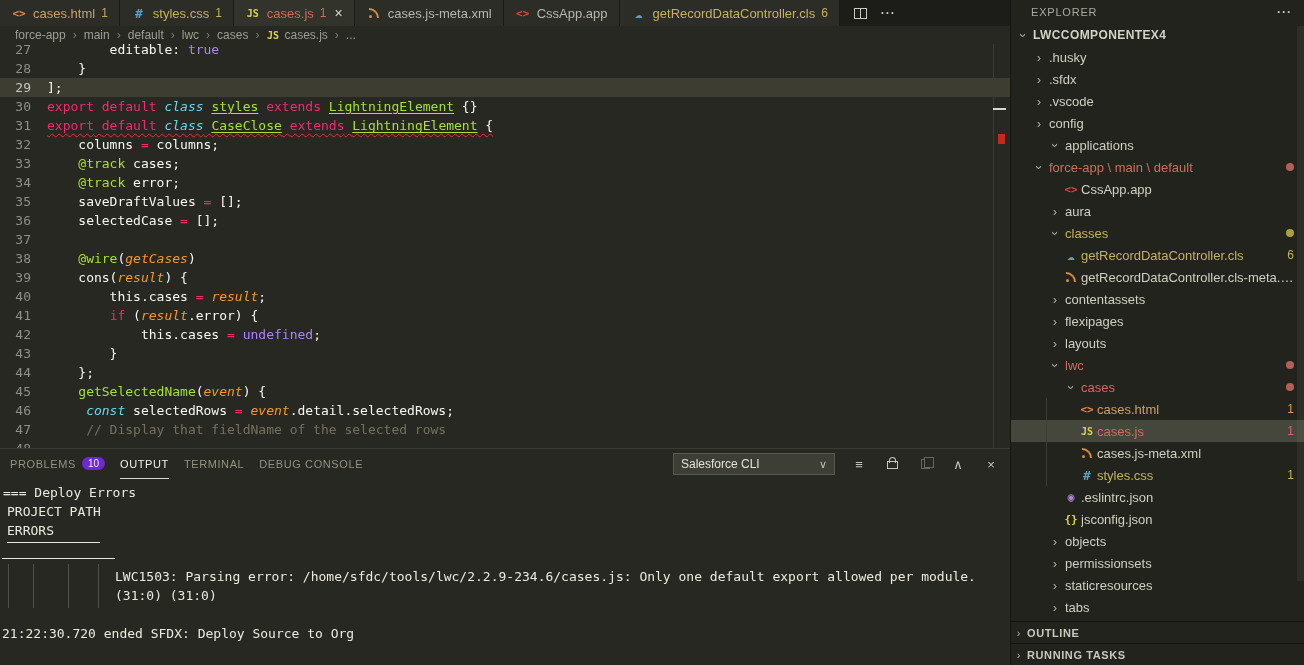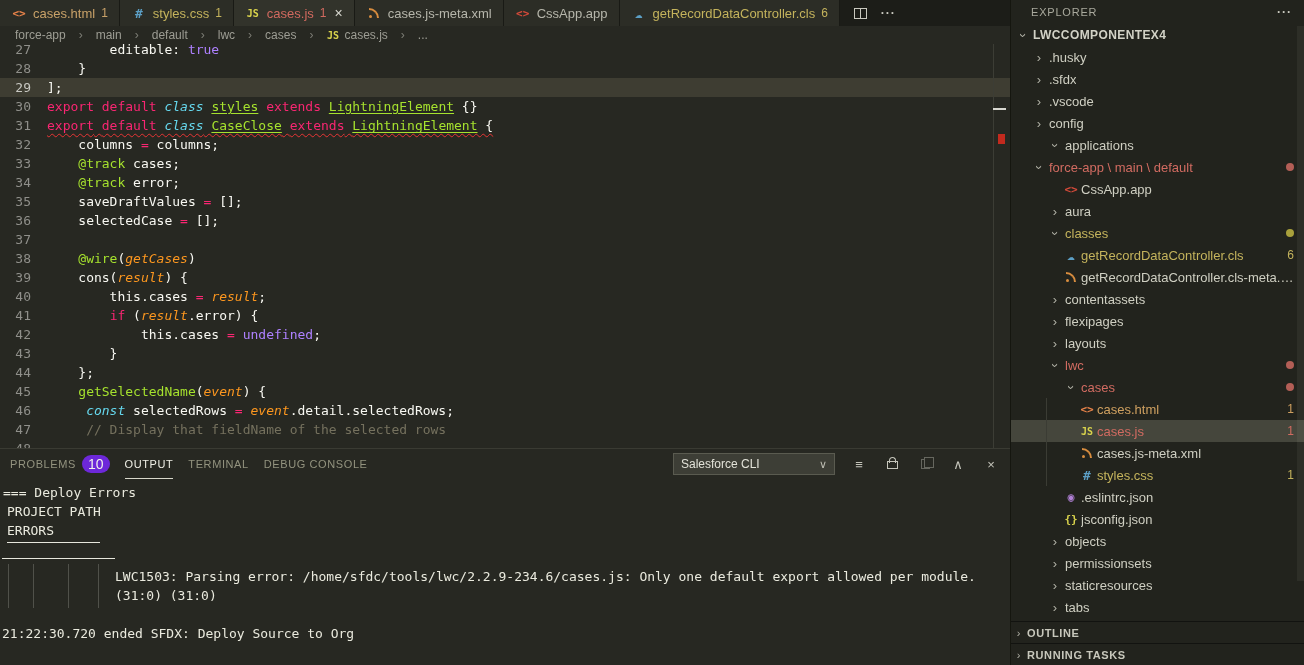--- a/index.html
+++ b/index.html
@@ -27,21 +27,21 @@
   .fi-braces { color:#d9d34c; font-size:11px; }
   .fi-xml { position:relative; }
   .fi-xml::before { content:""; position:absolute; left:3px; bottom:3px; width:3px; height:3px; border-radius:50%; background:#d98d3f; }
   .fi-xml::after { content:""; position:absolute; left:3px; bottom:3px; width:8px; height:8px; border:2px solid #d98d3f; border-left:none; border-bottom:none; border-radius:0 100% 0 0; }
 
   .split-icon { width:13px; height:11px; border:1px solid #c9c9bf; position:relative; display:inline-block; }
   .split-icon::after { content:""; position:absolute; left:5px; top:0; bottom:0; width:1px; background:#c9c9bf; }
   .dots { letter-spacing:1px; font-weight:bold; color:#c9c9bf; font-size:12px; }
 
   
-  .breadcrumb { height:18px; background:#272822; display:flex; align-items:center; padding-left:15px; font-size:12px; color:#9d9d94; gap:13px; flex:none; }
+  .breadcrumb { height:18px; background:#272822; display:flex; align-items:center; padding-left:15px; font-size:12px; color:#9d9d94; gap:7px; flex:none; }
   .crumb { display:flex; align-items:center; gap:5px; cursor:pointer; }
   .crumb-sep { color:#7c7c74; }
   .crumb .fi { width:13px; height:13px; }
 
   
   .editor { flex:1; position:relative; overflow:hidden; font-family:"DejaVu Sans Mono", monospace; font-size:13px; line-height:19px; }
   .lines { margin-top:-4px; }
   .cline { display:flex; height:19px; position:relative; }
   .cline.current { background:#3e3d32; }
   .gut { width:47px; flex:none; text-align:right; padding-right:16px; color:#8f8f8a; }
@@ -58,21 +58,21 @@
   .sq { text-decoration:underline wavy #e73535 1px; text-decoration-skip-ink:none; text-underline-offset:3px; }
   .ruler { position:absolute; top:0; bottom:0; left:993px; width:1px; background:#3c3d35; }
   .ov-dash { position:absolute; top:64px; right:4px; width:13px; height:2px; background:#d7d7d0; }
   .ov-err { position:absolute; top:90px; right:5px; width:7px; height:10px; background:#c22a1e; }
 
   
   .panel { height:217px; flex:none; border-top:1px solid #3a3b33; display:flex; flex-direction:column; background:#272822; }
   .panel-head { height:30px; flex:none; display:flex; align-items:center; padding:0 10px; gap:15px; }
   .ptab { font-size:11px; letter-spacing:0.6px; color:#93937f; height:100%; display:flex; align-items:center; gap:6px; cursor:pointer; border-bottom:1px solid transparent; }
   .ptab.active { color:#efefe6; border-bottom-color:#d8d8cb; }
-  .pbadge { background:#6d28d9; color:#f1f1ea; font-size:14px; border-radius:9px; padding:1px 6px; letter-spacing:0; }
+  .pbadge { background:#6d28d9; color:#f1f1ea; font-size:10px; border-radius:9px; padding:1px 6px; letter-spacing:0; }
   .chan-select { margin-left:auto; width:162px; height:22px; background:#3d3e36; border:1px solid #5a5b50; color:#e2e2d8; font-size:12px; display:flex; align-items:center; justify-content:space-between; padding:0 7px; cursor:pointer; }
   .chan-select .chev { color:#bdbdb2; font-size:11px; }
   .picon { color:#c5c5bb; font-size:13px; width:18px; text-align:center; cursor:pointer; }
   .picon.dim { opacity:0.4; }
   .lock-icon { width:11px; height:8px; border:1px solid #c5c5bb; position:relative; display:inline-block; margin-top:5px; }
   .lock-icon::before { content:""; position:absolute; left:1px; top:-5px; width:5px; height:5px; border:1px solid #c5c5bb; border-bottom:none; border-radius:4px 4px 0 0; }
   .copy-icon { width:9px; height:10px; border:1px solid #c5c5bb; position:relative; display:inline-block; }
   .copy-icon::after { content:""; position:absolute; left:2px; top:-3px; width:8px; height:9px; border:1px solid #c5c5bb; background:#272822; }
   .panel-body { flex:1; position:relative; font-family:"DejaVu Sans Mono", monospace; font-size:13px; line-height:19px; color:#eaeade;text-align:center; }
   .pb-abs { position:absolute; white-space:pre; }

